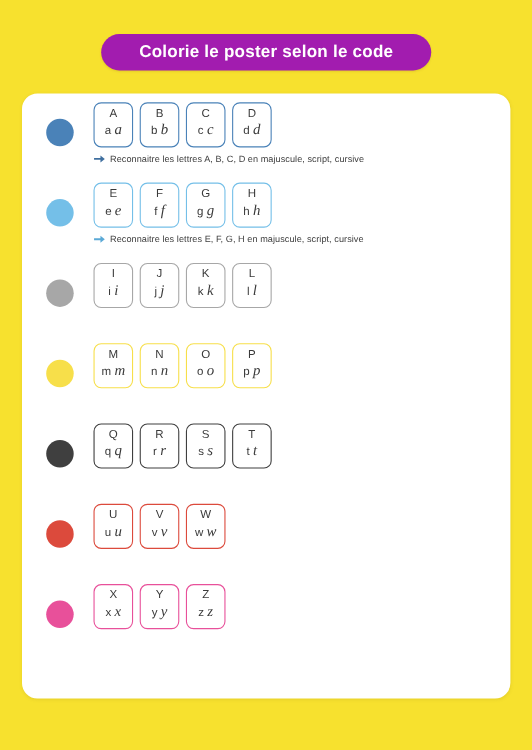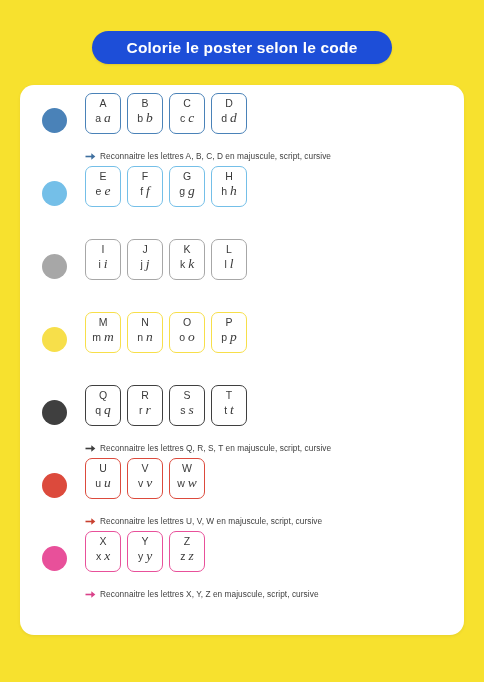--- a/index.html
+++ b/index.html
@@ -15,21 +15,21 @@
     position: relative;
   }
 
   
   #title-banner {
     position: absolute;
     left: 92px;
     top: 31px;
     width: 300px;
     height: 33px;
-    background: #1d4ed8;
+    background: #a21caf;
     border-radius: 17px;
     display: flex;
     align-items: center;
     justify-content: center;
     box-shadow: 0 1px 2px rgba(120,90,20,.18);
   }
   #title-text {
     color: #ffffff;
     font-size: 15.5px;
     font-weight: bold;
@@ -115,21 +115,21 @@
     font-size: 13.5px;
     color: #3a3a3a;
     font-family: "Liberation Serif", serif;
     font-style: italic;
     line-height: 13px;
   }
 
   .caption {
     display: flex;
     align-items: center;
-    margin-top: 17px;
+    margin-top: 5px;
     gap: 4px;
   }
   .arrow-icon {
     flex: 0 0 auto;
     display: block;
   }
   .caption-text {
     font-size: 8.3px;
     color: #3e3e3e;
     white-space: nowrap;
@@ -213,20 +213,27 @@
               </div>
             </div>
             <div class="card" style="border-color: rgb(116, 191, 232);">
               <div class="upper">H</div>
               <div class="lower">
                 <span class="script">h</span>
                 <span class="cursive">h</span>
               </div>
             </div>
           </div>
+          <div class="caption">
+            <svg class="arrow-icon" width="11" height="9" viewBox="0 0 11 9">
+              <path d="M0.5 4.5 H7.5" stroke="#5aa9d6" stroke-width="1.6"></path>
+              <path d="M6.3 1.3 L10.3 4.5 L6.3 7.7 Z" fill="#5aa9d6"></path>
+            </svg>
+            <span class="caption-text">Reconnaitre les lettres E, F, G, H en majuscule, script, cursive</span>
+          </div>
         </div>
       </div>
       <div class="row">
         <div class="dot" style="background: rgb(167, 167, 167);"></div>
         <div class="row-body">
           <div class="cards">
             <div class="card" style="border-color: rgb(167, 167, 167);">
               <div class="upper">I</div>
               <div class="lower">
                 <span class="script">i</span>
@@ -318,27 +325,20 @@
               </div>
             </div>
             <div class="card" style="border-color: rgb(63, 63, 63);">
               <div class="upper">T</div>
               <div class="lower">
                 <span class="script">t</span>
                 <span class="cursive">t</span>
               </div>
             </div>
           </div>
-          <div class="caption">
-            <svg class="arrow-icon" width="11" height="9" viewBox="0 0 11 9">
-              <path d="M0.5 4.5 H7.5" stroke="#3e3e3e" stroke-width="1.6"></path>
-              <path d="M6.3 1.3 L10.3 4.5 L6.3 7.7 Z" fill="#3e3e3e"></path>
-            </svg>
-            <span class="caption-text">Reconnaitre les lettres Q, R, S, T en majuscule, script, cursive</span>
-          </div>
         </div>
       </div>
       <div class="row">
         <div class="dot" style="background: rgb(220, 74, 60);"></div>
         <div class="row-body">
           <div class="cards">
             <div class="card" style="border-color: rgb(220, 74, 60);">
               <div class="upper">U</div>
               <div class="lower">
                 <span class="script">u</span>
@@ -353,27 +353,20 @@
               </div>
             </div>
             <div class="card" style="border-color: rgb(220, 74, 60);">
               <div class="upper">W</div>
               <div class="lower">
                 <span class="script">w</span>
                 <span class="cursive">w</span>
               </div>
             </div>
           </div>
-          <div class="caption">
-            <svg class="arrow-icon" width="11" height="9" viewBox="0 0 11 9">
-              <path d="M0.5 4.5 H7.5" stroke="#c8402f" stroke-width="1.6"></path>
-              <path d="M6.3 1.3 L10.3 4.5 L6.3 7.7 Z" fill="#c8402f"></path>
-            </svg>
-            <span class="caption-text">Reconnaitre les lettres U, V, W en majuscule, script, cursive</span>
-          </div>
         </div>
       </div>
       <div class="row">
         <div class="dot" style="background: rgb(232, 80, 154);"></div>
         <div class="row-body">
           <div class="cards">
             <div class="card" style="border-color: rgb(232, 80, 154);">
               <div class="upper">X</div>
               <div class="lower">
                 <span class="script">x</span>
@@ -388,23 +381,16 @@
               </div>
             </div>
             <div class="card" style="border-color: rgb(232, 80, 154);">
               <div class="upper">Z</div>
               <div class="lower">
                 <span class="script">z</span>
                 <span class="cursive">z</span>
               </div>
             </div>
           </div>
-          <div class="caption">
-            <svg class="arrow-icon" width="11" height="9" viewBox="0 0 11 9">
-              <path d="M0.5 4.5 H7.5" stroke="#d94189" stroke-width="1.6"></path>
-              <path d="M6.3 1.3 L10.3 4.5 L6.3 7.7 Z" fill="#d94189"></path>
-            </svg>
-            <span class="caption-text">Reconnaitre les lettres X, Y, Z en majuscule, script, cursive</span>
-          </div>
         </div>
       </div>
     </div>
 </div>
 
 </body></html>

